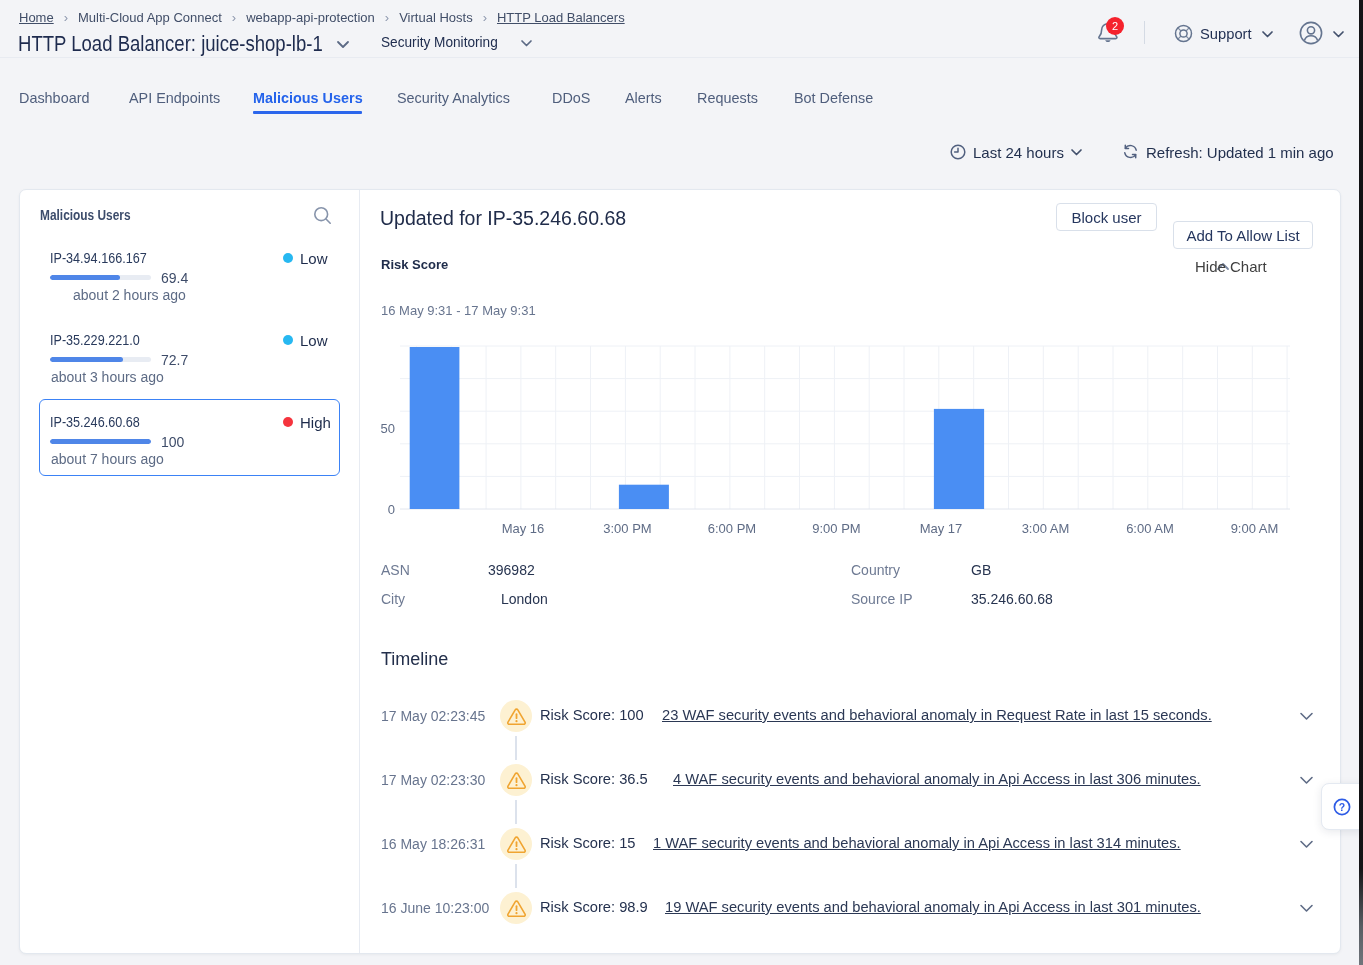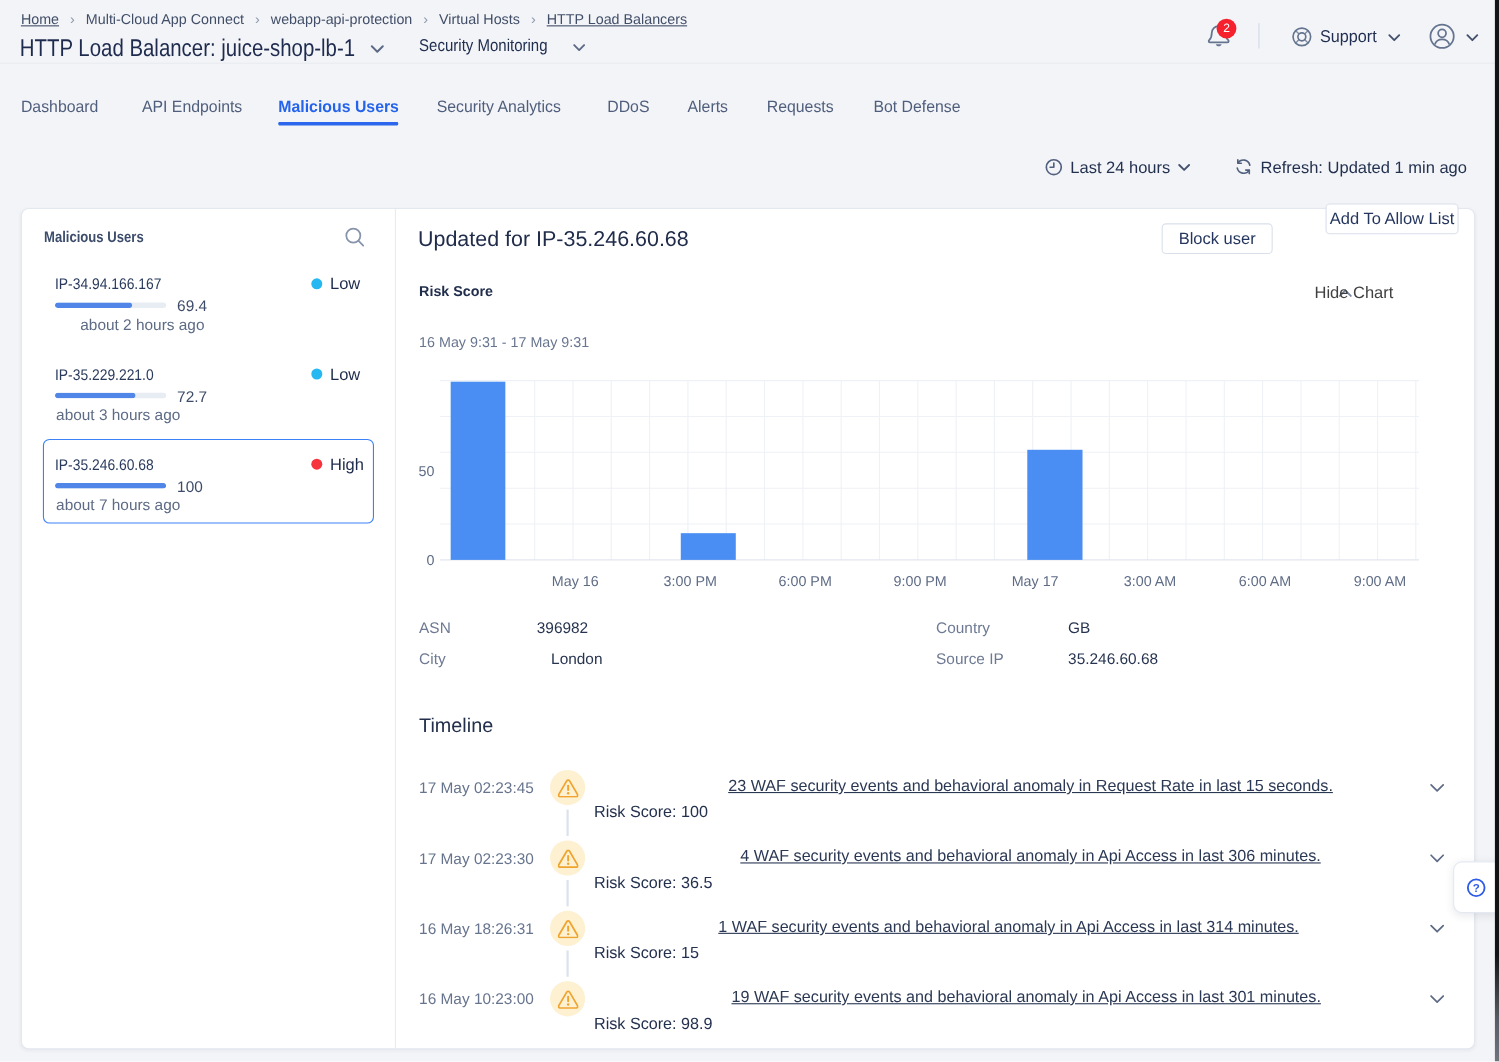--- a/index.html
+++ b/index.html
@@ -44,21 +44,21 @@
 .btn { height:28px; background:#fff; border:1px solid #d9e0ea; border-radius:4px; font-size:15px; color:#25365e; display:flex; align-items:center; justify-content:center; }
 #risk-label { left:381px; top:257px; font-size:13px; font-weight:bold; color:#202d4b; }
 #hide-chart { left:1178px; top:258px; font-size:15px; color:#404040;margin-left:17px; }
 #date-range { left:381px; top:303px; font-size:13px; color:#68758f; }
 
 .meta-label { font-size:14px; color:#6e7a93; }
 .meta-val { font-size:14px; color:#273450; }
 
 #tl-head { left:381px; top:649px; font-size:18px; color:#232f4b; }
 .tl-time { font-size:14px; color:#67748e; }
-.tl-risk { font-size:14.7px; color:#24314e;margin-top:24px; }
+.tl-risk { font-size:14.7px; color:#24314e; }
 .tl-link { font-size:14.7px; color:#2b3854; text-decoration:underline; }
 .warn { width:32px; height:32px; border-radius:50%; background:#fdf1d2; display:flex; align-items:center; justify-content:center; }
 .conn { left:515px; width:2px; background:#dce2ec; }
 
 #help { left:1321px; top:783px; width:42px; height:47px; background:#fff; border:1px solid #e4e9f1; border-radius:8px 0 0 8px; box-shadow:0 2px 8px rgba(30,40,70,0.10); display:flex; align-items:center; justify-content:center; }
 #edge { left:1359px; top:0; width:4px; height:965px; background:linear-gradient(180deg,#141417 0%,#0c0c0e 55%,#141416 90%,#585d63 96%,#70757b 100%); }
 </style>
 </head>
 <body>
 
@@ -166,21 +166,21 @@
 <div class="abs dot" style="left:283px;top:417px;background:#f5343d;"></div>
 <div class="abs sev" style="left:300px;top:414px;">High</div>
 <div class="abs bar" style="left:50px;top:439px;">
     <div style="width:100%"></div>
   </div>
 <div class="abs val" style="left:161px;top:434px;">100</div>
 <div class="abs ago" style="left:51px;top:451px;">about 7 hours ago</div>
 
 <div id="main-title" class="abs">Updated for IP-35.246.60.68</div>
 <div class="abs btn" style="left:1056px;top:203px;width:101px;">Block user</div>
-<div class="abs btn" style="left:1173px;top:185px;width:121px;margin-left:32px;">Add To Allow List</div>
+<div class="abs btn" style="left:1173px;top:221px;width:140px;">Add To Allow List</div>
 <div id="risk-label" class="abs">Risk Score</div>
 <svg class="abs" style="left:1216px;top:262px" width="14" height="9" viewBox="0 0 14 9">
     <polyline points="2,7 7,2 12,7" fill="none" stroke="#7a89a3" stroke-width="1.8" stroke-linecap="round" stroke-linejoin="round"></polyline>
   </svg>
 <div id="hide-chart" class="abs">Hide Chart</div>
 <div id="date-range" class="abs">16 May 9:31 - 17 May 9:31</div>
 
 <svg class="abs" style="left:378px;top:338px" width="925" height="200" viewBox="0 0 925 200" font-family="Liberation Sans, sans-serif">
   <g id="vgrid" stroke="#eef1f6" stroke-width="1">
     <line x1="38.4" y1="8" x2="38.4" y2="171"></line>
@@ -285,21 +285,21 @@
     <circle cx="9.5" cy="13.2" r="1.1" fill="#f0a430"></circle>
   </svg>
   </div>
 <div class="abs tl-risk" style="left:540px;top:835px;">Risk Score: 15</div>
 <div class="abs tl-link" style="left:653px;top:835px;">1 WAF security events and behavioral anomaly in Api Access in last 314 minutes.</div>
 <svg class="abs" style="left:1299px;top:839px" width="15" height="10" viewBox="0 0 15 10">
     <polyline points="2,2.5 7.5,8 13,2.5" fill="none" stroke="#5f6c86" stroke-width="1.6" stroke-linecap="round" stroke-linejoin="round"></polyline>
   </svg>
 <div class="abs conn" style="top:864px;height:24px;"></div>
 
-<div class="abs tl-time" style="left:381px;top:900px;">16 May 10:23:00</div>
+<div class="abs tl-time" style="left:381px;top:900px;">16 June 10:23:00</div>
 <div class="abs warn" style="left:500px;top:892px;">
     <svg width="19" height="17" viewBox="0 0 19 17">
     <path d="M8.2 1.9 C8.8 0.9 10.2 0.9 10.8 1.9 L18 14.2 C18.6 15.2 17.9 16.4 16.7 16.4 H2.3 C1.1 16.4 0.4 15.2 1 14.2 Z" fill="none" stroke="#f0a430" stroke-width="1.6" stroke-linejoin="round"></path>
     <line x1="9.5" y1="6.2" x2="9.5" y2="10.2" stroke="#f0a430" stroke-width="1.8" stroke-linecap="round"></line>
     <circle cx="9.5" cy="13.2" r="1.1" fill="#f0a430"></circle>
   </svg>
   </div>
 <div class="abs tl-risk" style="left:540px;top:899px;">Risk Score: 98.9</div>
 <div class="abs tl-link" style="left:665px;top:899px;">19 WAF security events and behavioral anomaly in Api Access in last 301 minutes.</div>
 <svg class="abs" style="left:1299px;top:903px" width="15" height="10" viewBox="0 0 15 10">

